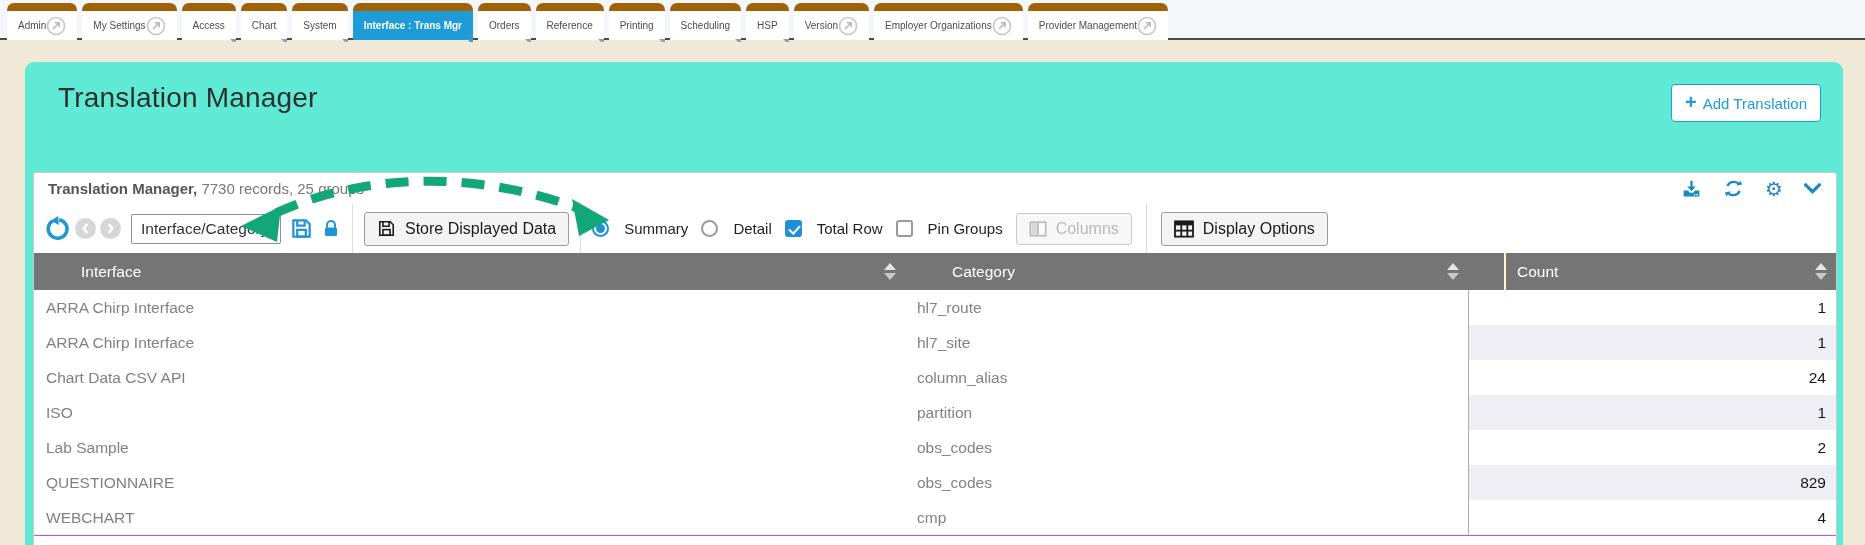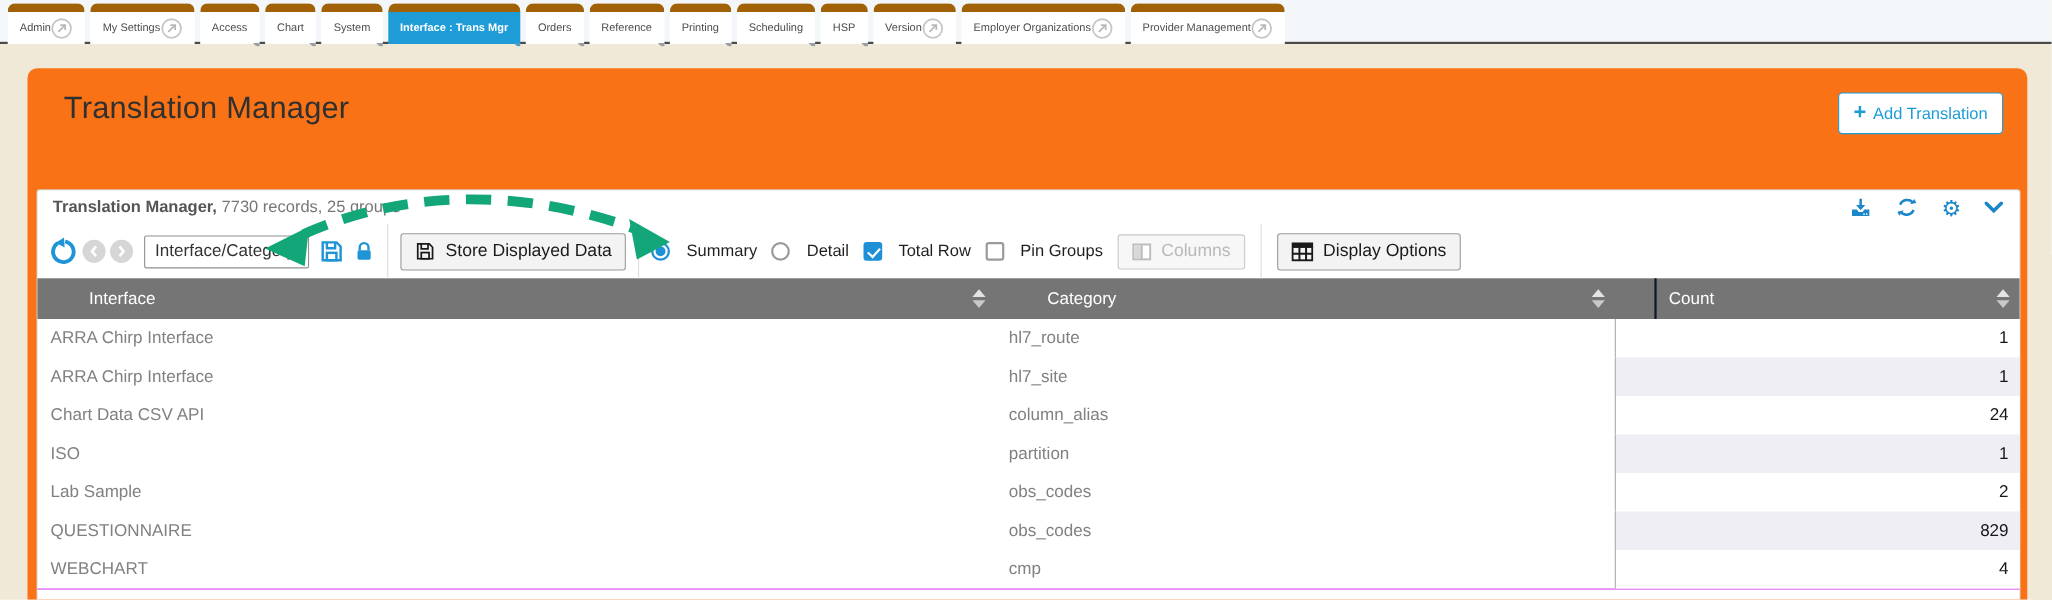--- a/index.html
+++ b/index.html
@@ -24,21 +24,21 @@
   .notch{
     position:absolute;right:0;bottom:-5px;width:0;height:0;
     border-top:6px solid #98a0a5;border-left:6px solid transparent;
   }
   .tab.active .notch{border-top-color:#4e9cc4;}
   .extcirc{display:inline-flex;width:20px;height:20px;}
   
   .main{position:absolute;left:0;top:42px;width:1865px;height:503px;background:#f0e9d8;}
   .card{
     position:absolute;left:25px;right:22px;top:20px;bottom:0;
-    background:#f97316;border-radius:9px 9px 0 0;
+    background:#5eead4;border-radius:9px 9px 0 0;
   }
   .page-title{
     position:absolute;left:33px;top:20px;margin:0;
     font-size:28px;font-weight:400;color:#303030;letter-spacing:.2px;
   }
   .add-btn{
     position:absolute;right:22px;top:22px;height:38px;box-sizing:border-box;
     display:flex;align-items:center;gap:6px;padding:0 13px;
     background:#fff;border:1px solid #1d9cd8;border-radius:4px;
     color:#1d9cd8;font-size:15px;cursor:pointer;font-family:inherit;
@@ -95,21 +95,21 @@
   .checkbox.on::after{
     content:"";position:absolute;left:4px;top:1px;width:5px;height:9px;
     border:solid #fff;border-width:0 2.5px 2.5px 0;transform:rotate(42deg);
   }
   
   .grid-head{
     display:grid;grid-template-columns:871px 563px 1fr;height:37px;
     background:#757575;color:#fff;font-size:15.5px;
   }
   .hcell{display:flex;align-items:center;justify-content:space-between;padding:0 9px 0 11px;cursor:pointer;margin-left:36px;}
-  .hcell.count{border-left:2px solid #0f172a;}
+  .hcell.count{border-left:2px solid #fef9c3;}
   .sort{display:flex;flex-direction:column;align-items:center;gap:3px;cursor:pointer;}
   .sort i{display:block;width:0;height:0;border-left:6px solid transparent;border-right:6px solid transparent;}
   .sort .up{border-bottom:7px solid #e4e4e4;}
   .sort .dn{border-top:7px solid #c9c9c9;}
   .tbody{border-bottom:1px solid #d946ef;}
   .trow{display:grid;grid-template-columns:871px 563px 1fr;height:35px;cursor:pointer;}
   .trow .cell{display:flex;align-items:center;padding-left:12px;color:#818181;font-size:15.5px;overflow:hidden;}
   .trow .cnt{
     justify-content:flex-end;padding:0 10px 0 0;color:#161616;
     border-left:1px solid #acacac;background:#fff;

